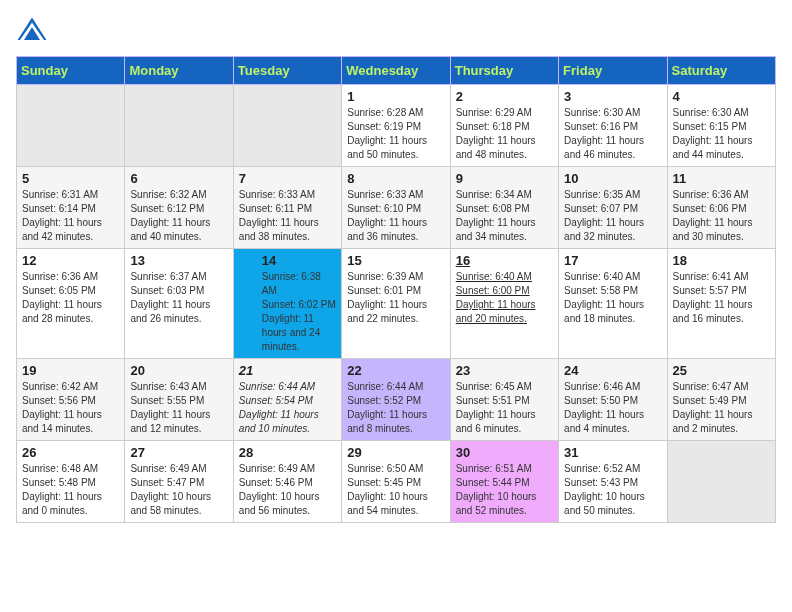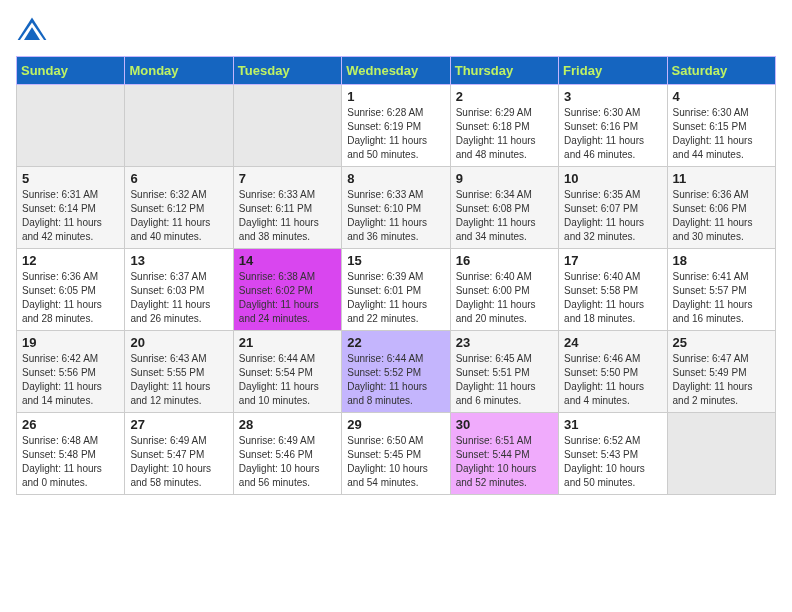--- a/index.html
+++ b/index.html
@@ -179,29 +179,29 @@
       </tr>
       <tr>
         <td style="background-color: rgb(255, 255, 255);">
           <span class="day-number">12</span>
           <div class="cell-content">Sunrise: 6:36 AM<br>Sunset: 6:05 PM<br>Daylight: 11 hours and 28 minutes.</div>
         </td>
         <td style="background-color: rgb(255, 255, 255); margin-top: 46px;">
           <span class="day-number">13</span>
           <div class="cell-content">Sunrise: 6:37 AM<br>Sunset: 6:03 PM<br>Daylight: 11 hours and 26 minutes.</div>
         </td>
-        <td style="background-color: #d946ef;">
+        <td style="background-color: #0ea5e9; padding-left: 28px;">
           <span class="day-number">14</span>
           <div class="cell-content">Sunrise: 6:38 AM<br>Sunset: 6:02 PM<br>Daylight: 11 hours and 24 minutes.</div>
         </td>
         <td style="background-color: rgb(255, 255, 255);">
           <span class="day-number">15</span>
           <div class="cell-content">Sunrise: 6:39 AM<br>Sunset: 6:01 PM<br>Daylight: 11 hours and 22 minutes.</div>
         </td>
-        <td style="background-color: rgb(255, 255, 255);">
+        <td style="background-color: rgb(255, 255, 255); text-decoration: underline;">
           <span class="day-number">16</span>
           <div class="cell-content">Sunrise: 6:40 AM<br>Sunset: 6:00 PM<br>Daylight: 11 hours and 20 minutes.</div>
         </td>
         <td style="background-color: rgb(255, 255, 255);">
           <span class="day-number">17</span>
           <div class="cell-content">Sunrise: 6:40 AM<br>Sunset: 5:58 PM<br>Daylight: 11 hours and 18 minutes.</div>
         </td>
         <td style="background-color: rgb(255, 255, 255);">
           <span class="day-number">18</span>
           <div class="cell-content">Sunrise: 6:41 AM<br>Sunset: 5:57 PM<br>Daylight: 11 hours and 16 minutes.</div>
@@ -209,21 +209,21 @@
       </tr>
       <tr>
         <td style="background-color: rgb(245, 245, 245);">
           <span class="day-number">19</span>
           <div class="cell-content">Sunrise: 6:42 AM<br>Sunset: 5:56 PM<br>Daylight: 11 hours and 14 minutes.</div>
         </td>
         <td style="background-color: rgb(245, 245, 245);">
           <span class="day-number">20</span>
           <div class="cell-content">Sunrise: 6:43 AM<br>Sunset: 5:55 PM<br>Daylight: 11 hours and 12 minutes.</div>
         </td>
-        <td style="background-color: rgb(245, 245, 245);">
+        <td style="background-color: rgb(245, 245, 245); font-style: italic;">
           <span class="day-number">21</span>
           <div class="cell-content">Sunrise: 6:44 AM<br>Sunset: 5:54 PM<br>Daylight: 11 hours and 10 minutes.</div>
         </td>
         <td style="background-color: #c4b5fd;">
           <span class="day-number">22</span>
           <div class="cell-content">Sunrise: 6:44 AM<br>Sunset: 5:52 PM<br>Daylight: 11 hours and 8 minutes.</div>
         </td>
         <td style="background-color: rgb(245, 245, 245);">
           <span class="day-number">23</span>
           <div class="cell-content">Sunrise: 6:45 AM<br>Sunset: 5:51 PM<br>Daylight: 11 hours and 6 minutes.</div>

